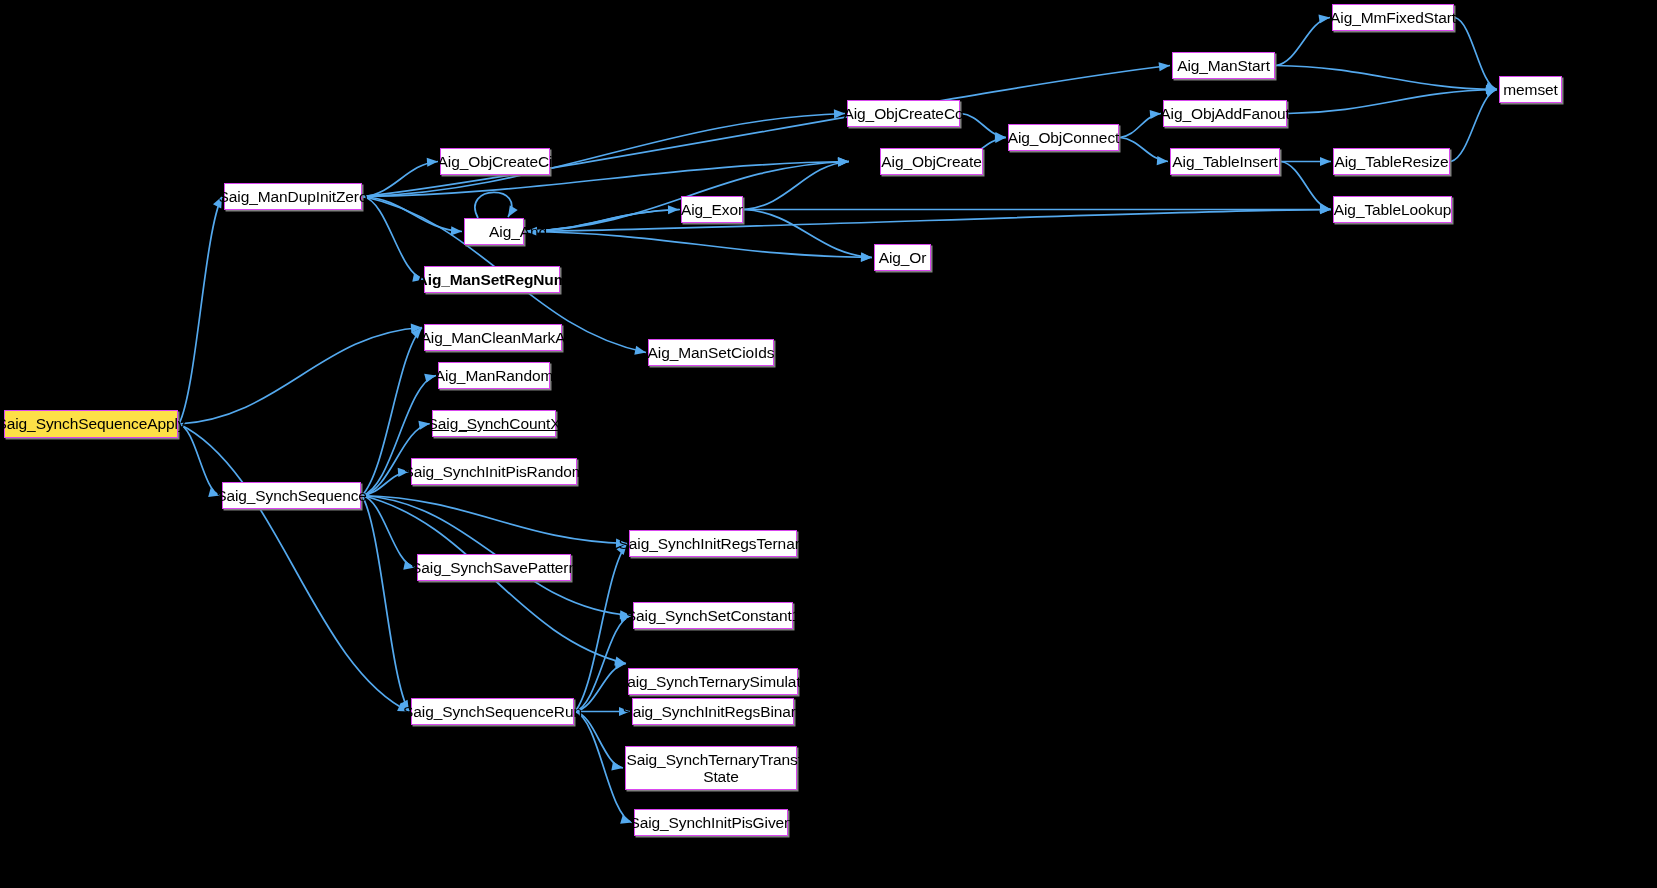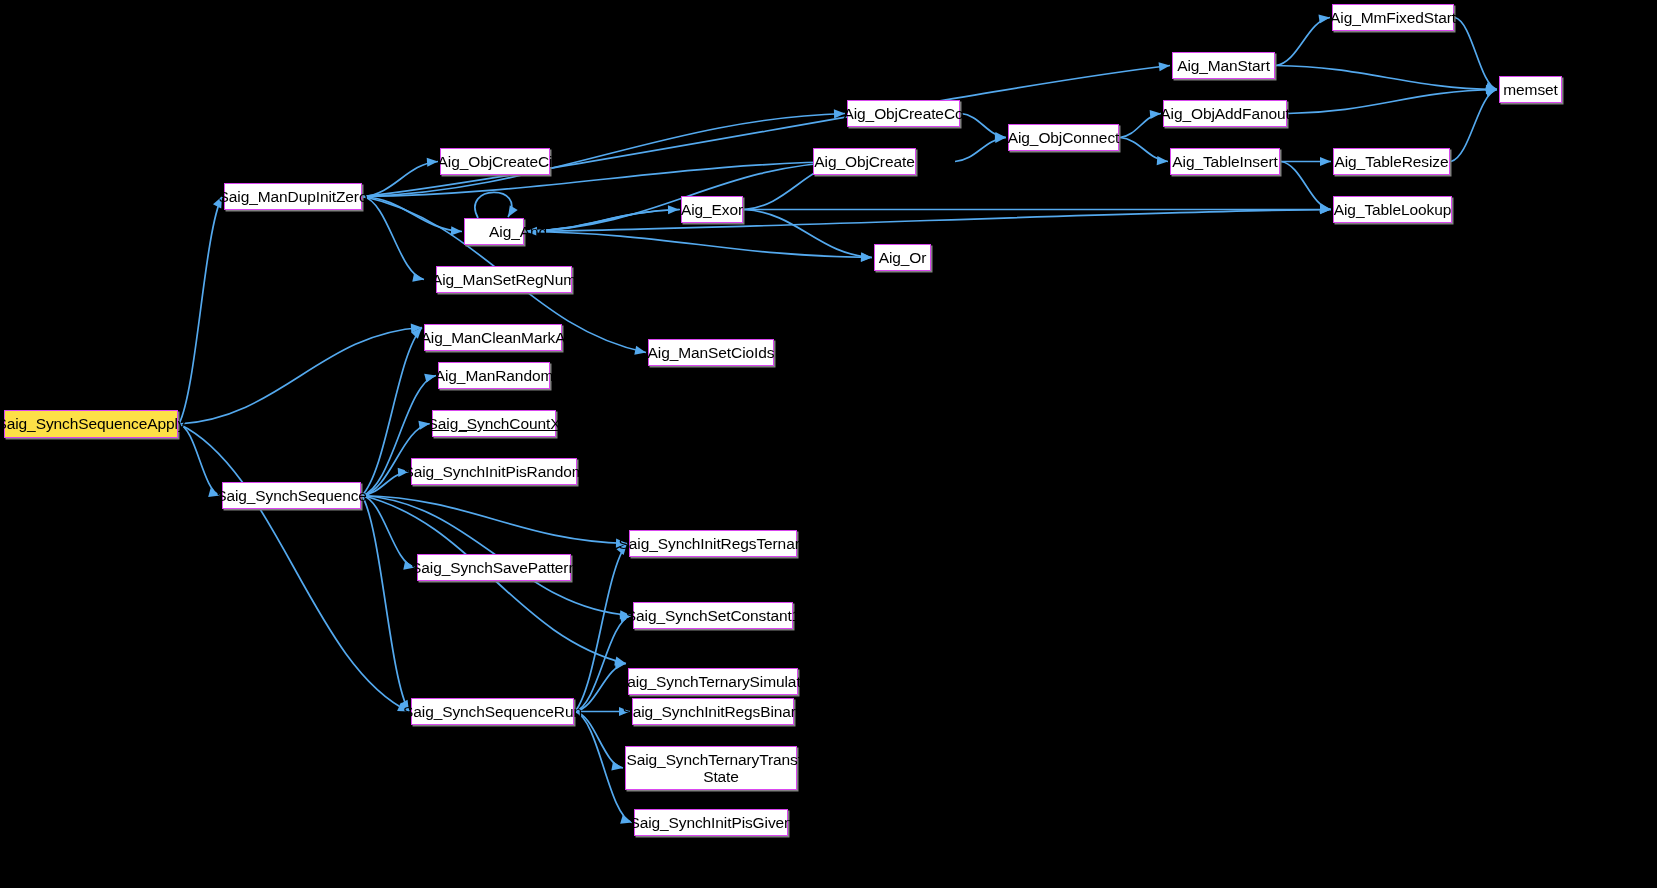--- a/index.html
+++ b/index.html
@@ -110,37 +110,37 @@
       <path d="M 575 711.5 C 595.16 715.116 602.84 764.384 623 768" class="edge" stroke="#54a9ee"></path>
       <polygon points="623,768 611.3606678223885,770.5857197178377 612.984906020977,761.5302324159723" class="arrowfill" fill="#54a9ee"></polygon>
       <path d="M 575 711.5 C 598.94 718.604 608.06 815.396 632 822.5" class="edge" stroke="#54a9ee"></path>
       <polygon points="632,822.5 620.1458889622451,823.7806449564872 622.7631139870149,814.9607734625414" class="arrowfill" fill="#54a9ee"></polygon>
     </svg>
   <div id="nodes">
       <div class="gnode root" style="left: 4px; top: 410px; width: 174px; height: 28px;"><span>Saig_SynchSequenceApply</span></div>
       <div class="gnode" style="left: 224px; top: 183px; width: 138px; height: 27px;"><span>Saig_ManDupInitZero</span></div>
       <div class="gnode" style="left: 440px; top: 148px; width: 110px; height: 27px;"><span>Aig_ObjCreateCi</span></div>
       <div class="gnode" style="left: 464px; top: 218px; width: 60px; height: 27px; padding-left: 48px;"><span>Aig_And</span></div>
-      <div class="gnode" style="left: 436px; top: 266px; width: 136px; height: 27px;"><span>Aig_ManSetRegNum</span></div>
+      <div class="gnode" style="left: 424px; top: 266px; width: 136px; height: 27px; font-weight: bold;"><span>Aig_ManSetRegNum</span></div>
       <div class="gnode" style="left: 424px; top: 324px; width: 138px; height: 27px;"><span>Aig_ManCleanMarkA</span></div>
       <div class="gnode" style="left: 438px; top: 362px; width: 112px; height: 27px;"><span>Aig_ManRandom</span></div>
       <div class="gnode" style="left: 432px; top: 410px; width: 124px; height: 27px; text-decoration: underline;"><span>Saig_SynchCountX</span></div>
       <div class="gnode" style="left: 411px; top: 458px; width: 166px; height: 27px;"><span>Saig_SynchInitPisRandom</span></div>
       <div class="gnode" style="left: 222px; top: 482px; width: 139px; height: 27px;"><span>Saig_SynchSequence</span></div>
       <div class="gnode" style="left: 417px; top: 554px; width: 154px; height: 27px;"><span>Saig_SynchSavePattern</span></div>
       <div class="gnode" style="left: 411px; top: 698px; width: 163px; height: 27px;"><span>Saig_SynchSequenceRun</span></div>
       <div class="gnode" style="left: 629px; top: 530px; width: 168px; height: 27px;"><span>Saig_SynchInitRegsTernary</span></div>
       <div class="gnode" style="left: 633px; top: 602px; width: 160px; height: 27px;"><span>Saig_SynchSetConstant1</span></div>
       <div class="gnode" style="left: 628px; top: 668px; width: 170px; height: 27px;"><span>Saig_SynchTernarySimulate</span></div>
       <div class="gnode" style="left: 632px; top: 698px; width: 162px; height: 27px;"><span>Saig_SynchInitRegsBinary</span></div>
       <div class="gnode" style="left: 625px; top: 746px; width: 172px; height: 44px; padding-left: 20px;"><span>Saig_SynchTernaryTransfer
 State</span></div>
       <div class="gnode" style="left: 634px; top: 809px; width: 154px; height: 27px;"><span>Saig_SynchInitPisGiven</span></div>
       <div class="gnode" style="left: 847px; top: 100px; width: 113px; height: 27px;"><span>Aig_ObjCreateCo</span></div>
-      <div class="gnode" style="left: 813px; top: 148px; width: 103px; height: 27px; justify-content: center;"><span>Aig_ObjCreate</span></div>
+      <div class="gnode" style="left: 880px; top: 148px; width: 103px; height: 27px; justify-content: center;"><span>Aig_ObjCreate</span></div>
       <div class="gnode" style="left: 681px; top: 196px; width: 62px; height: 27px;"><span>Aig_Exor</span></div>
       <div class="gnode" style="left: 874px; top: 244px; width: 57px; height: 27px; justify-content: center;"><span>Aig_Or</span></div>
       <div class="gnode" style="left: 648px; top: 339px; width: 126px; height: 27px;"><span>Aig_ManSetCioIds</span></div>
       <div class="gnode" style="left: 1008px; top: 124px; width: 111px; height: 27px;"><span>Aig_ObjConnect</span></div>
       <div class="gnode" style="left: 1172px; top: 52px; width: 103px; height: 27px;"><span>Aig_ManStart</span></div>
       <div class="gnode" style="left: 1163px; top: 100px; width: 124px; height: 27px;"><span>Aig_ObjAddFanout</span></div>
       <div class="gnode" style="left: 1170px; top: 148px; width: 110px; height: 27px;"><span>Aig_TableInsert</span></div>
       <div class="gnode" style="left: 1332px; top: 4px; width: 122px; height: 27px;"><span>Aig_MmFixedStart</span></div>
       <div class="gnode" style="left: 1333px; top: 148px; width: 117px; height: 27px;"><span>Aig_TableResize</span></div>
       <div class="gnode" style="left: 1333px; top: 196px; width: 119px; height: 27px;"><span>Aig_TableLookup</span></div>

